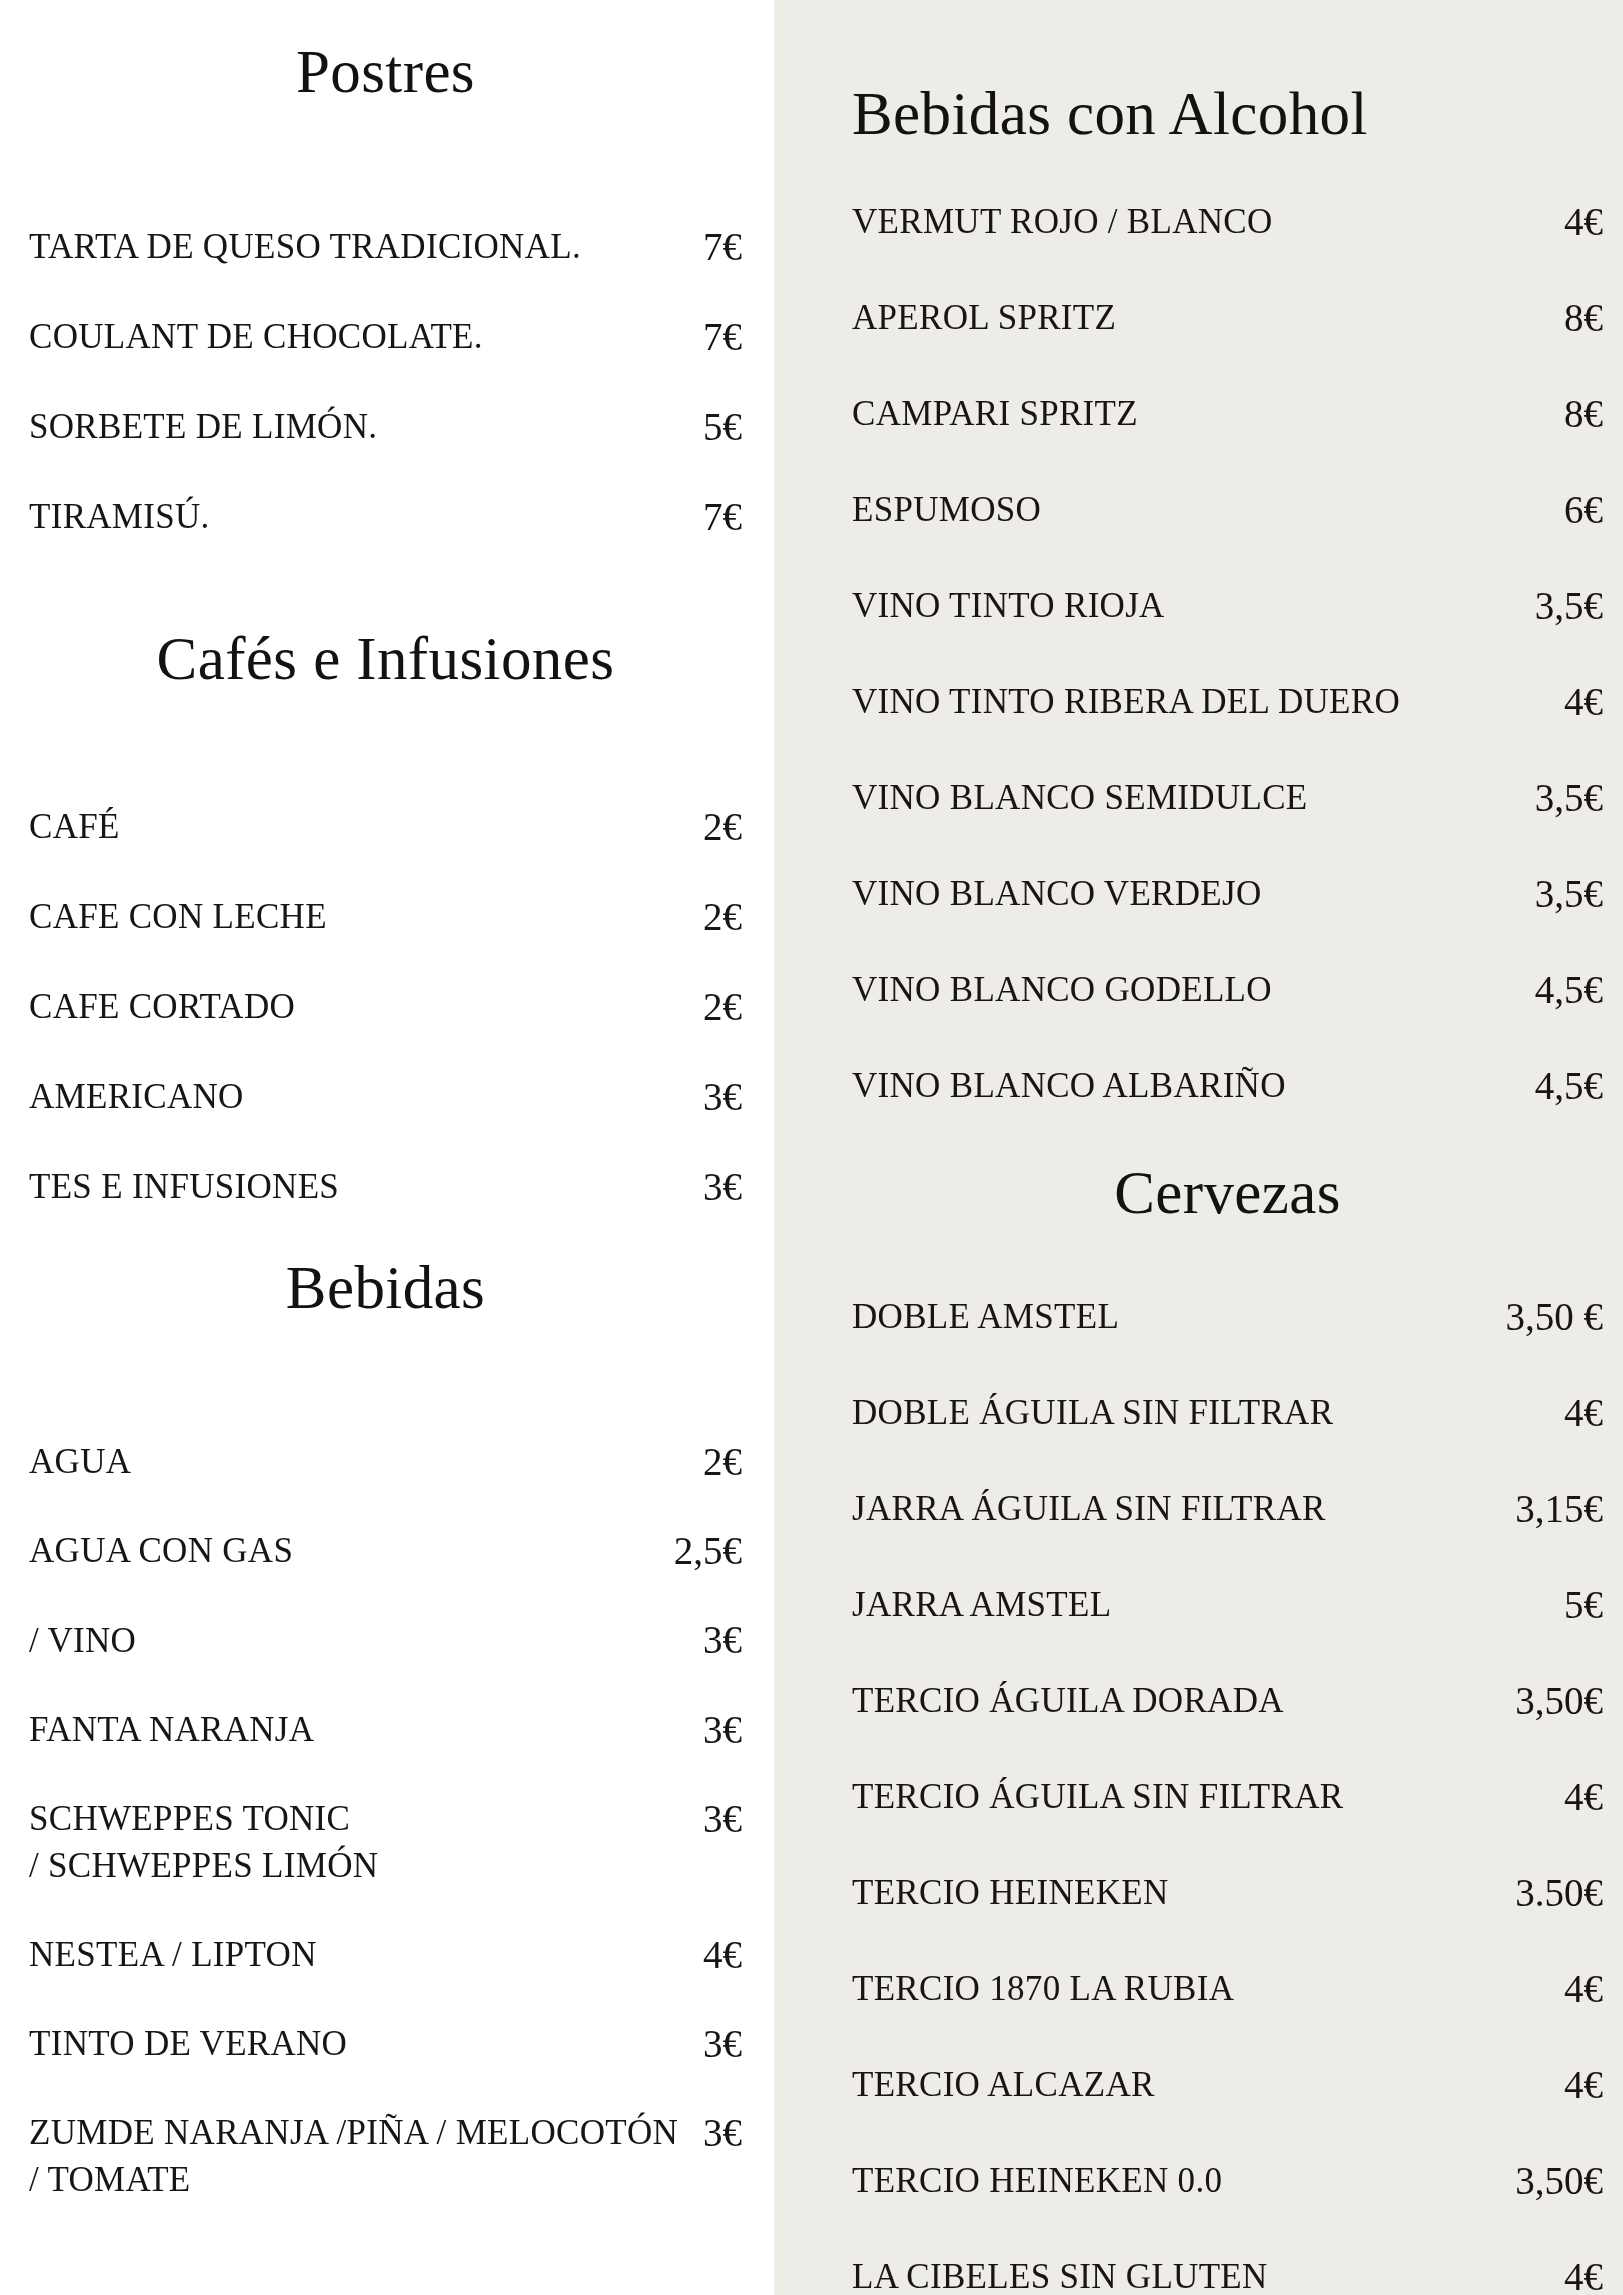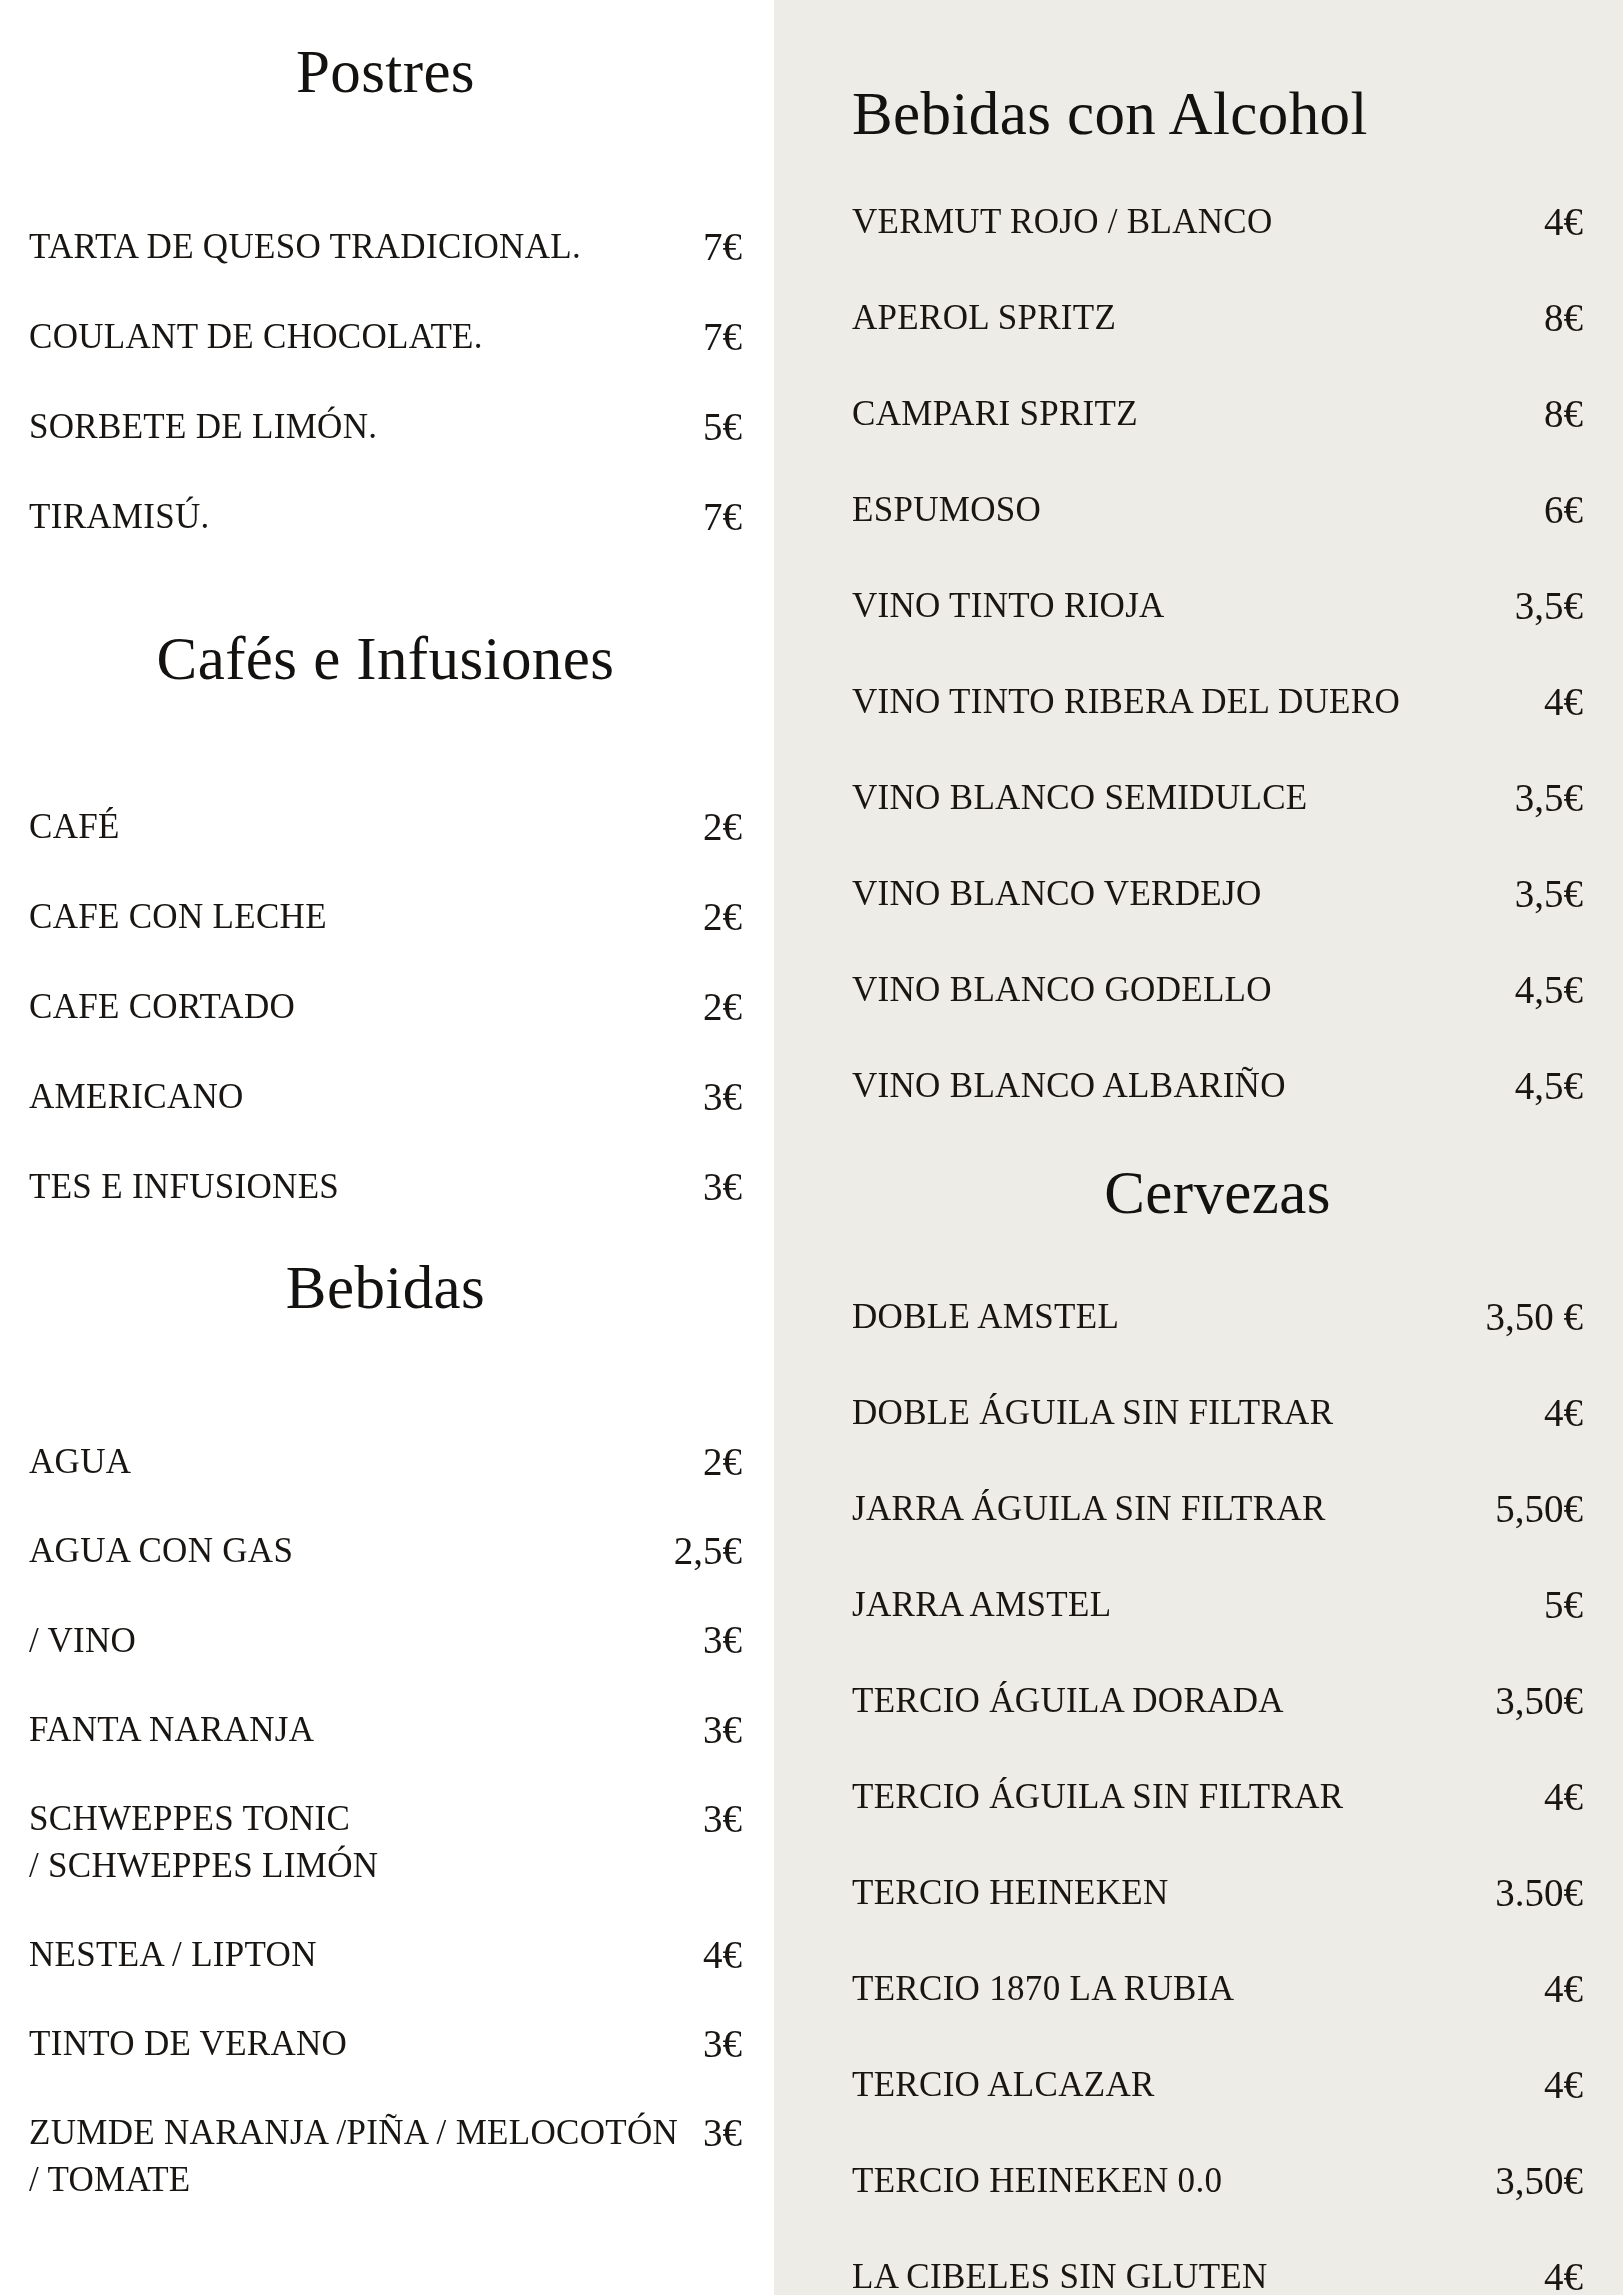--- a/index.html
+++ b/index.html
@@ -22,21 +22,21 @@
   .col-left {
     left: 0;
     width: 774px;
     background: #FFFFFF;
     padding: 0 32px 0 29px;
   }
   .col-right {
     left: 774px;
     width: 850px;
     background: #EEECE6;
-    padding: 0 41px 0 78px;
+    padding: 0 21px 0 78px;
   }
   h2.heading {
     font-size: 61px;
     line-height: 1.1;
     font-weight: normal;
     letter-spacing: 0.4px;
     color: #141210;
   }
   .center { text-align: center; }
   .h-postres   { margin: 38px 0 119px; }
@@ -211,21 +211,21 @@
     <div class="row">
       <span class="label">DOBLE AMSTEL</span>
       <span class="price">3,50 €</span>
     </div>
     <div class="row">
       <span class="label">DOBLE ÁGUILA SIN FILTRAR</span>
       <span class="price">4€</span>
     </div>
     <div class="row">
       <span class="label">JARRA ÁGUILA SIN FILTRAR</span>
-      <span class="price">5,50€</span>
+      <span class="price">3,15€</span>
     </div>
     <div class="row">
       <span class="label">JARRA AMSTEL</span>
       <span class="price">5€</span>
     </div>
     <div class="row">
       <span class="label">TERCIO ÁGUILA DORADA</span>
       <span class="price">3,50€</span>
     </div>
     <div class="row">

